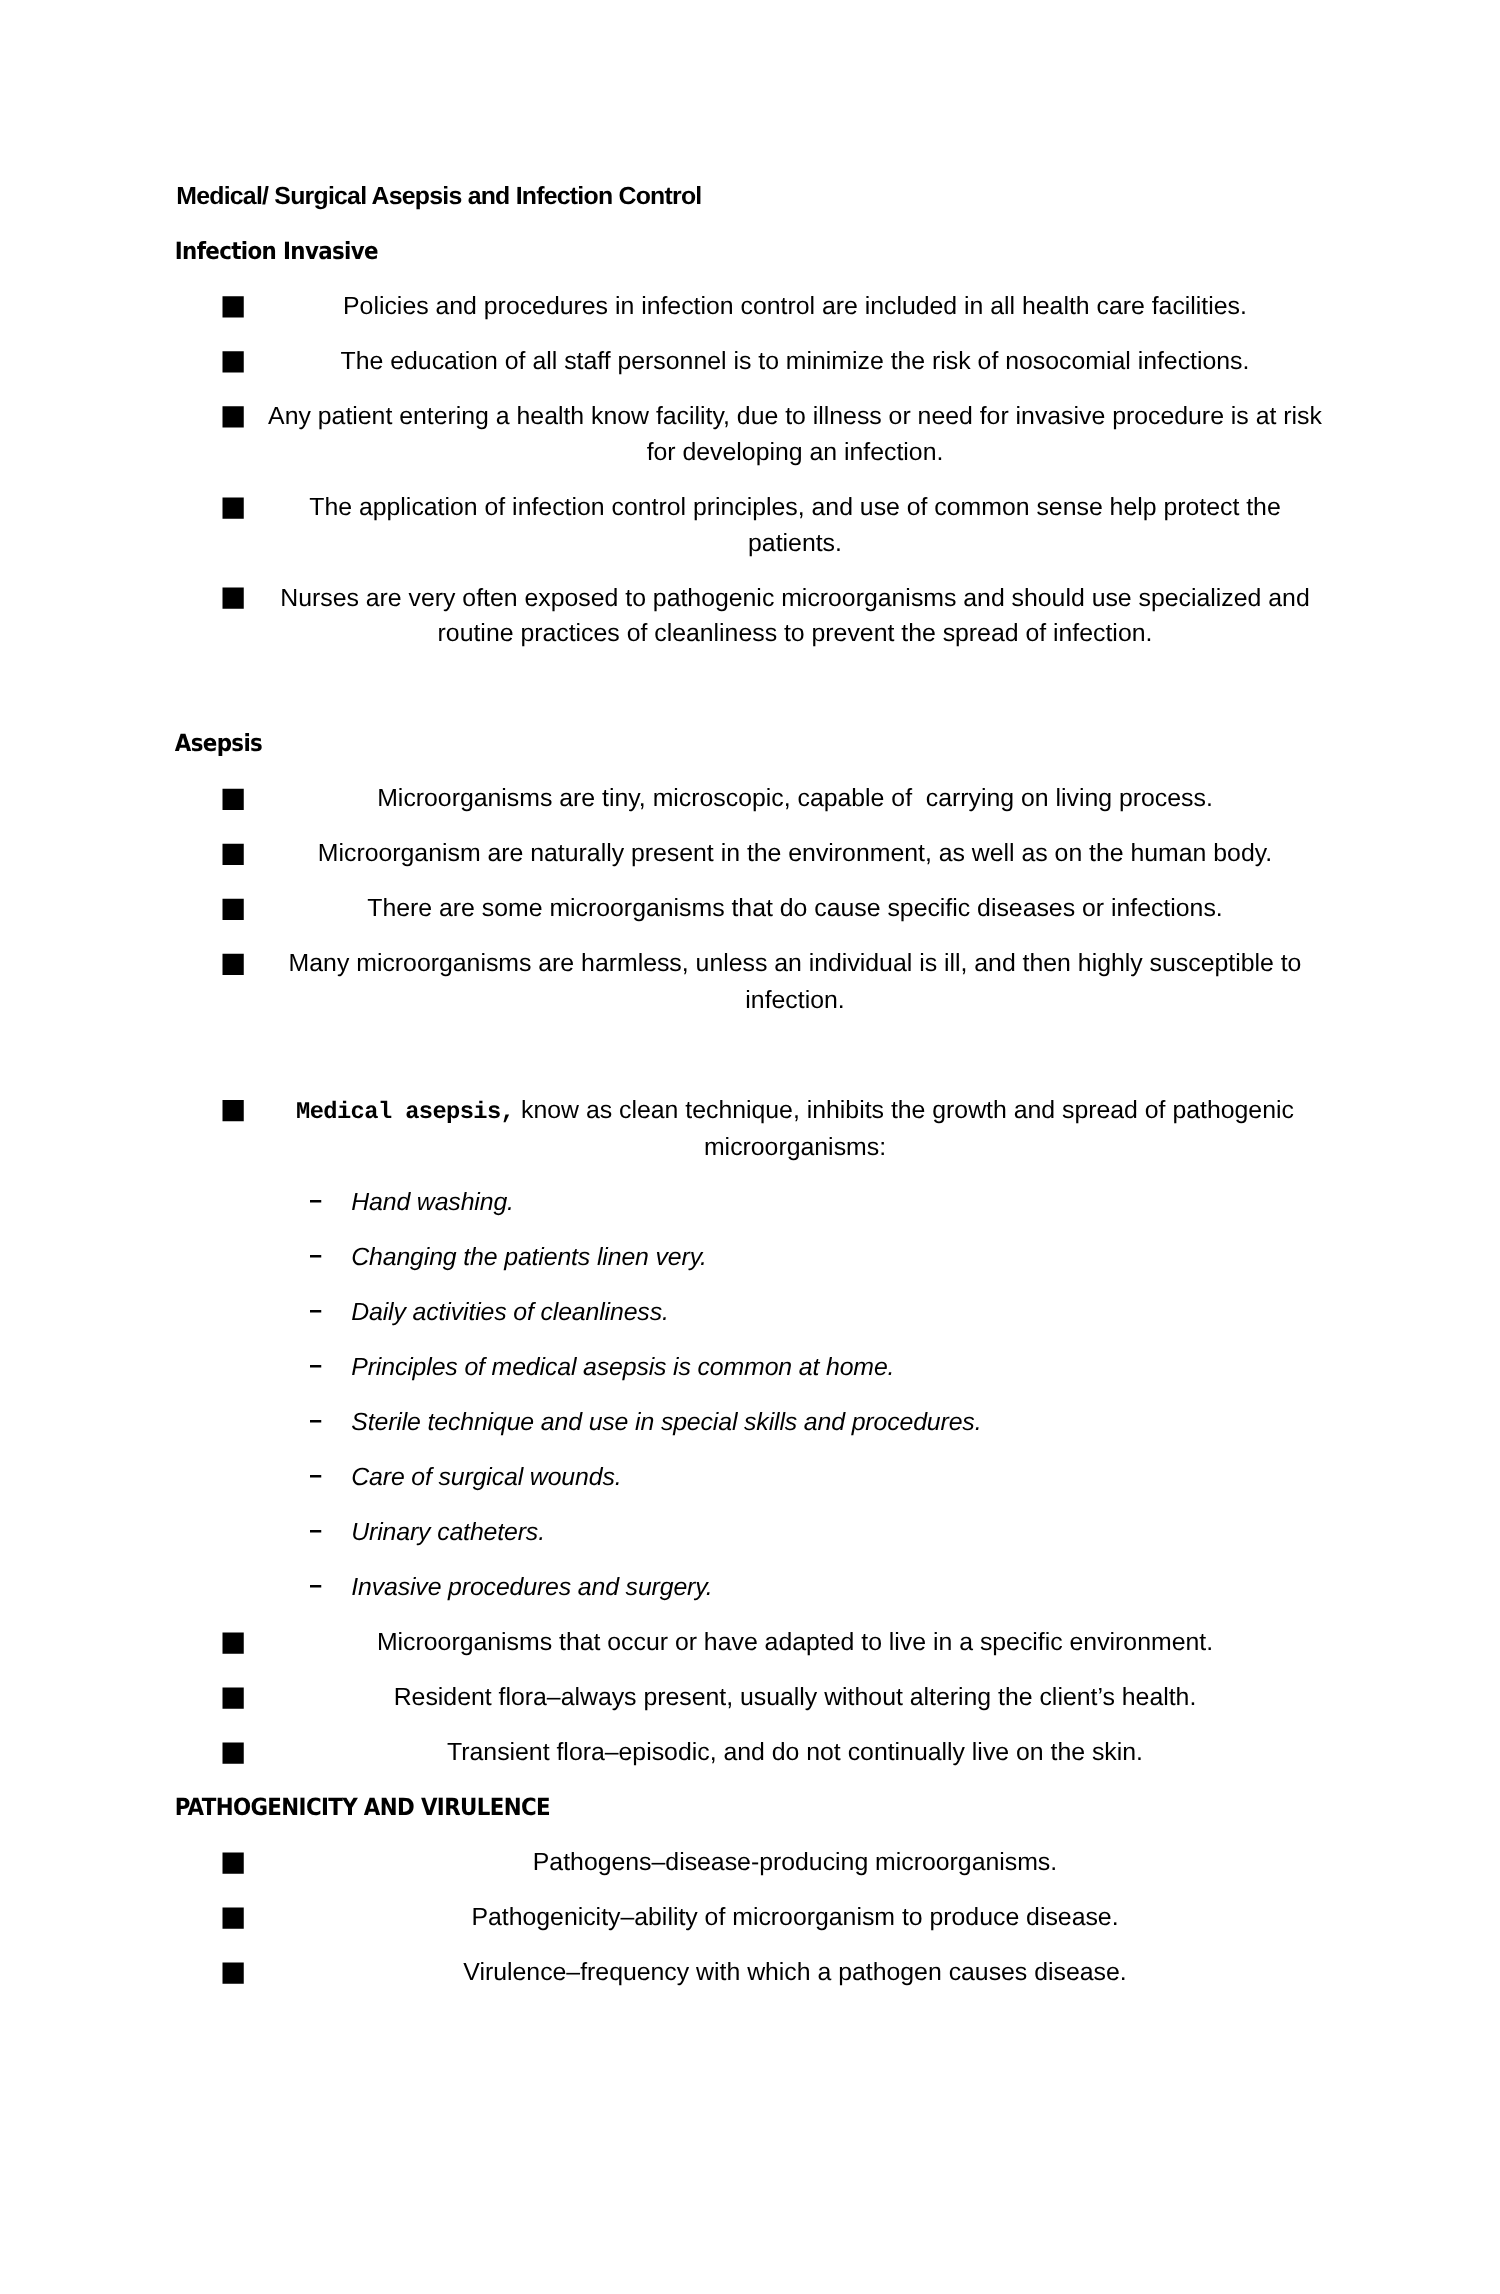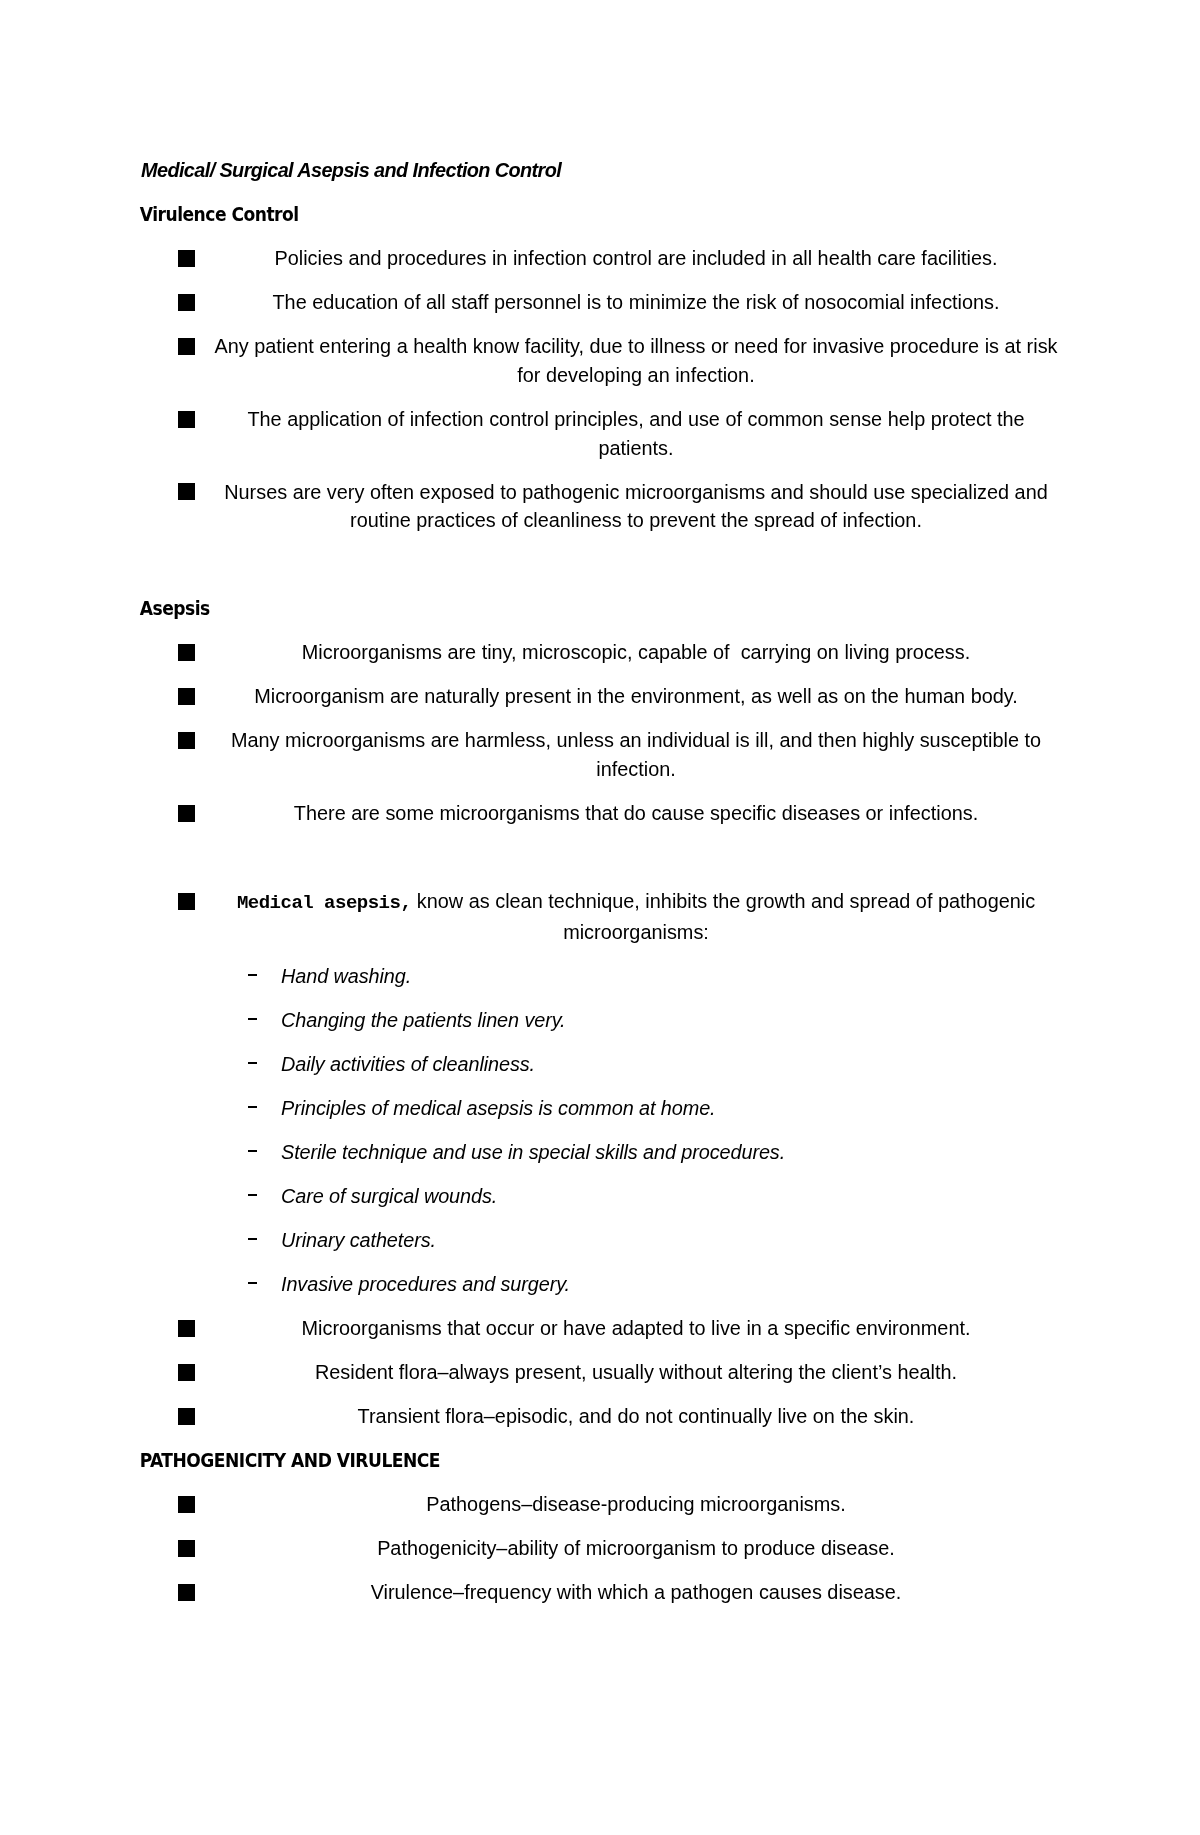--- a/index.html
+++ b/index.html
@@ -34,23 +34,21 @@
 
   
   .p {
     margin: 0;
     font-size: 19.87px;
     line-height: 28.92px;
     padding-bottom: 15.08px;
   }
   .doc-title {
     font-weight: bold;
-    font-style: italic;
     letter-spacing: -0.6px;
-    margin-top: 13px;
   }
   .section-heading {
     font-family: "DejaVu Sans", sans-serif;
     font-stretch: condensed;
     font-weight: bold;
     font-size: 19px;
     letter-spacing: -0.5px;
     position: relative;
     left: -1.2px;
   }
@@ -103,32 +101,32 @@
   .spacer-para {
     height: 44px;
   }
 </style>
 </head>
 <body>
 
 <div class="page">
   <div class="doc-body" id="doc-body">
       <p class="p doc-title">Medical/ Surgical Asepsis and Infection Control</p>
-      <p class="p section-heading">Virulence Control</p>
+      <p class="p section-heading">Infection Invasive</p>
       <p class="bullet-row"><span class="square-bullet"></span><span>Policies and procedures in infection control are included in all health care facilities.</span></p>
       <p class="bullet-row"><span class="square-bullet"></span><span>The education of all staff personnel is to minimize the risk of nosocomial infections.</span></p>
       <p class="bullet-row"><span class="square-bullet"></span><span>Any patient entering a health know facility, due to illness or need for invasive procedure is at risk for developing an infection.</span></p>
       <p class="bullet-row"><span class="square-bullet"></span><span>The application of infection control principles, and use of common sense help protect the patients.</span></p>
       <p class="bullet-row"><span class="square-bullet"></span><span>Nurses are very often exposed to pathogenic microorganisms and should use specialized and routine practices of cleanliness to prevent the spread of infection.</span></p>
       <div class="spacer-para"></div>
       <p class="p section-heading">Asepsis</p>
       <p class="bullet-row"><span class="square-bullet"></span><span>Microorganisms are tiny, microscopic, capable of &nbsp;carrying on living process.</span></p>
       <p class="bullet-row"><span class="square-bullet"></span><span>Microorganism are naturally present in the environment, as well as on the human body.</span></p>
+      <p class="bullet-row"><span class="square-bullet"></span><span>There are some microorganisms that do cause specific diseases or infections.</span></p>
       <p class="bullet-row"><span class="square-bullet"></span><span>Many microorganisms are harmless, unless an individual is ill, and then highly susceptible to infection.</span></p>
-      <p class="bullet-row"><span class="square-bullet"></span><span>There are some microorganisms that do cause specific diseases or infections.</span></p>
       <div class="spacer-para"></div>
       <p class="bullet-row"><span class="square-bullet"></span><span class="lead-term">Medical asepsis,</span><span> know as clean technique, inhibits the growth and spread of pathogenic microorganisms:</span></p>
       <p class="dash-row"><span class="dash-bullet"></span><span>Hand washing.</span></p>
       <p class="dash-row"><span class="dash-bullet"></span><span>Changing the patients linen very.</span></p>
       <p class="dash-row"><span class="dash-bullet"></span><span>Daily activities of cleanliness.</span></p>
       <p class="dash-row"><span class="dash-bullet"></span><span>Principles of medical asepsis is common at home.</span></p>
       <p class="dash-row"><span class="dash-bullet"></span><span>Sterile technique and use in special skills and procedures.</span></p>
       <p class="dash-row"><span class="dash-bullet"></span><span>Care of surgical wounds.</span></p>
       <p class="dash-row"><span class="dash-bullet"></span><span>Urinary catheters.</span></p>
       <p class="dash-row"><span class="dash-bullet"></span><span>Invasive procedures and surgery.</span></p>

